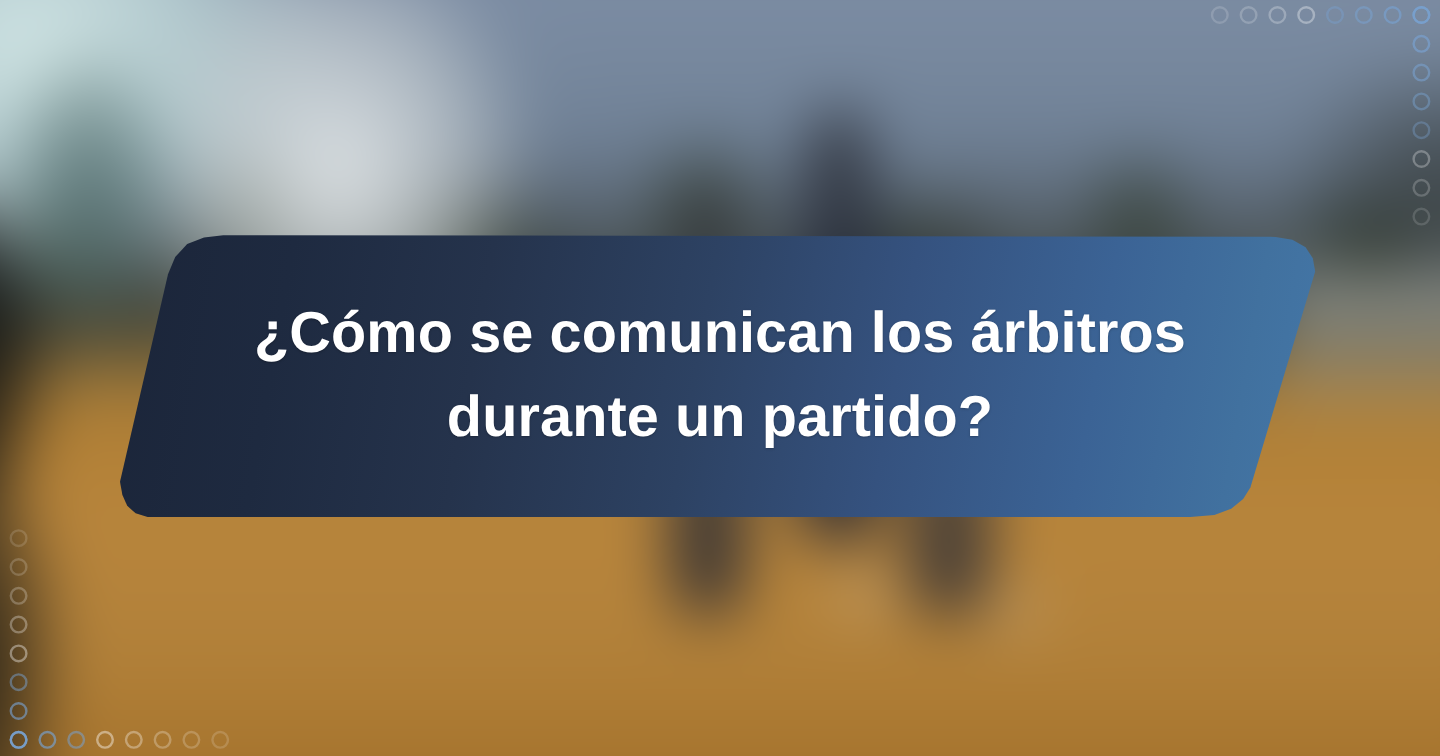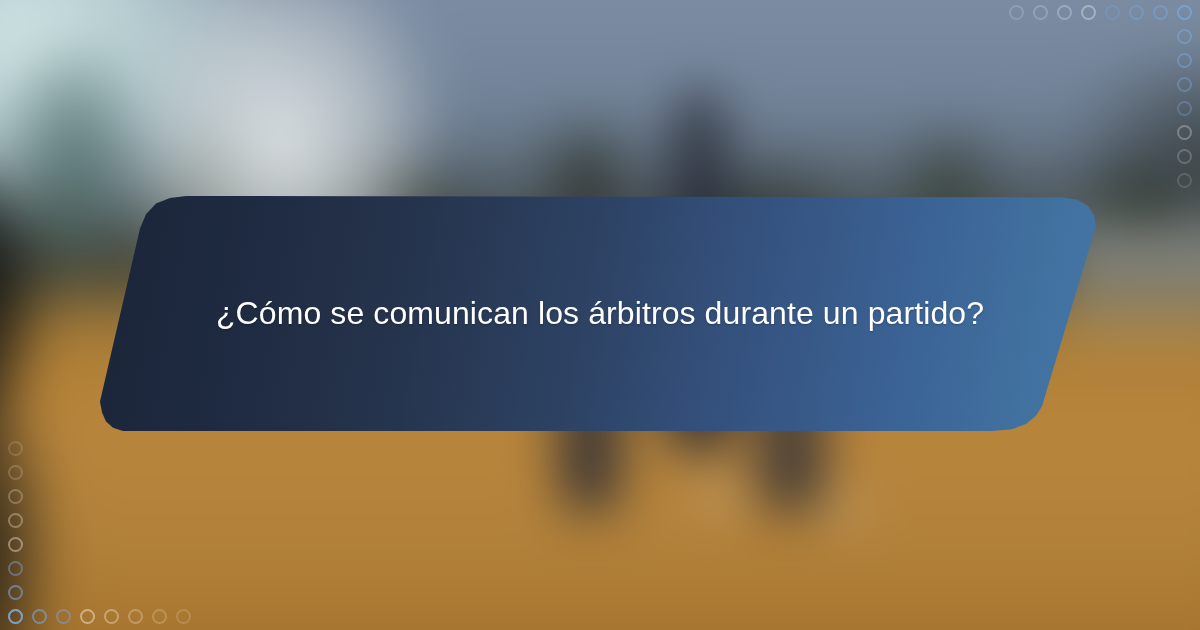--- a/index.html
+++ b/index.html
@@ -192,22 +192,22 @@
     align-items:center;
     justify-content:center;
   }
 
   #question-text {
     width:84%;
     margin:0 auto;
     text-align:center;
     color:#ffffff;
     font-family:"Liberation Sans", sans-serif;
-    font-size:32px;
-    font-weight:400;
+    font-size:48px;
+    font-weight:700;
     line-height:1.45;
     letter-spacing:.1px;
     text-shadow:0 1px 2px rgba(0,0,0,.25);
     padding-bottom:4px;
   }
 </style>
 </head>
 <body>
 
 <div id="stage">

